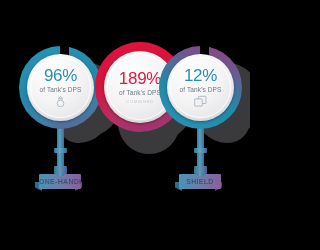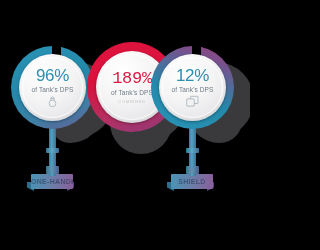--- a/index.html
+++ b/index.html
@@ -13,20 +13,21 @@
     overflow: hidden;
     font-family: "Liberation Sans", sans-serif;
     -webkit-font-smoothing: antialiased;
   }
 
   #stage {
     position: relative;
     width: 250px;
     height: 216px;
     background: #000000;
+    margin-left: 8px;
   }
 
   .badge {
     position: absolute;
     width: 0;
     height: 0;
   }
 
   
   .shadow-blob {
@@ -176,21 +177,21 @@
   <div class="badge">
 
     <div class="shadow-blob" style="left:105px; top:60px; width:82px; height:82px;"></div>
     <div class="shadow-tail" style="left:110px; top:96px; width:62px; height:58px; border-bottom-right-radius:34px; border-bottom-left-radius:34px;"></div>
 
     <div class="ring" style="left:87px; top:42px; width:90px; height:90px;
                 background: linear-gradient(165deg, #e0143f 0%, #d9123c 38%, #b52f63 72%, #8e3a79 100%);"></div>
 
     <div class="disc" style="left:96px; top:51px; width:72px; height:72px;">
       <div class="disc-inner-hairline" style="left:3px; top:3px; right:3px; bottom:3px;"></div>
-      <div class="pct big" style="color:#d91a42;font-family:Liberation Mono, monospace;">189%</div>
+      <div class="pct big" style="color:#d91a42;">189%</div>
       <div class="sub">of Tank's DPS</div>
       <div class="note">COMBINED</div>
     </div>
   </div>
 
   <div class="badge">
 
     <div class="shadow-blob" style="left:178px; top:62px; width:76px; height:76px;"></div>
     <div class="shadow-tail" style="left:186px; top:95px; width:56px; height:48px; border-bottom-right-radius:26px; border-bottom-left-radius:40px;"></div>
 

